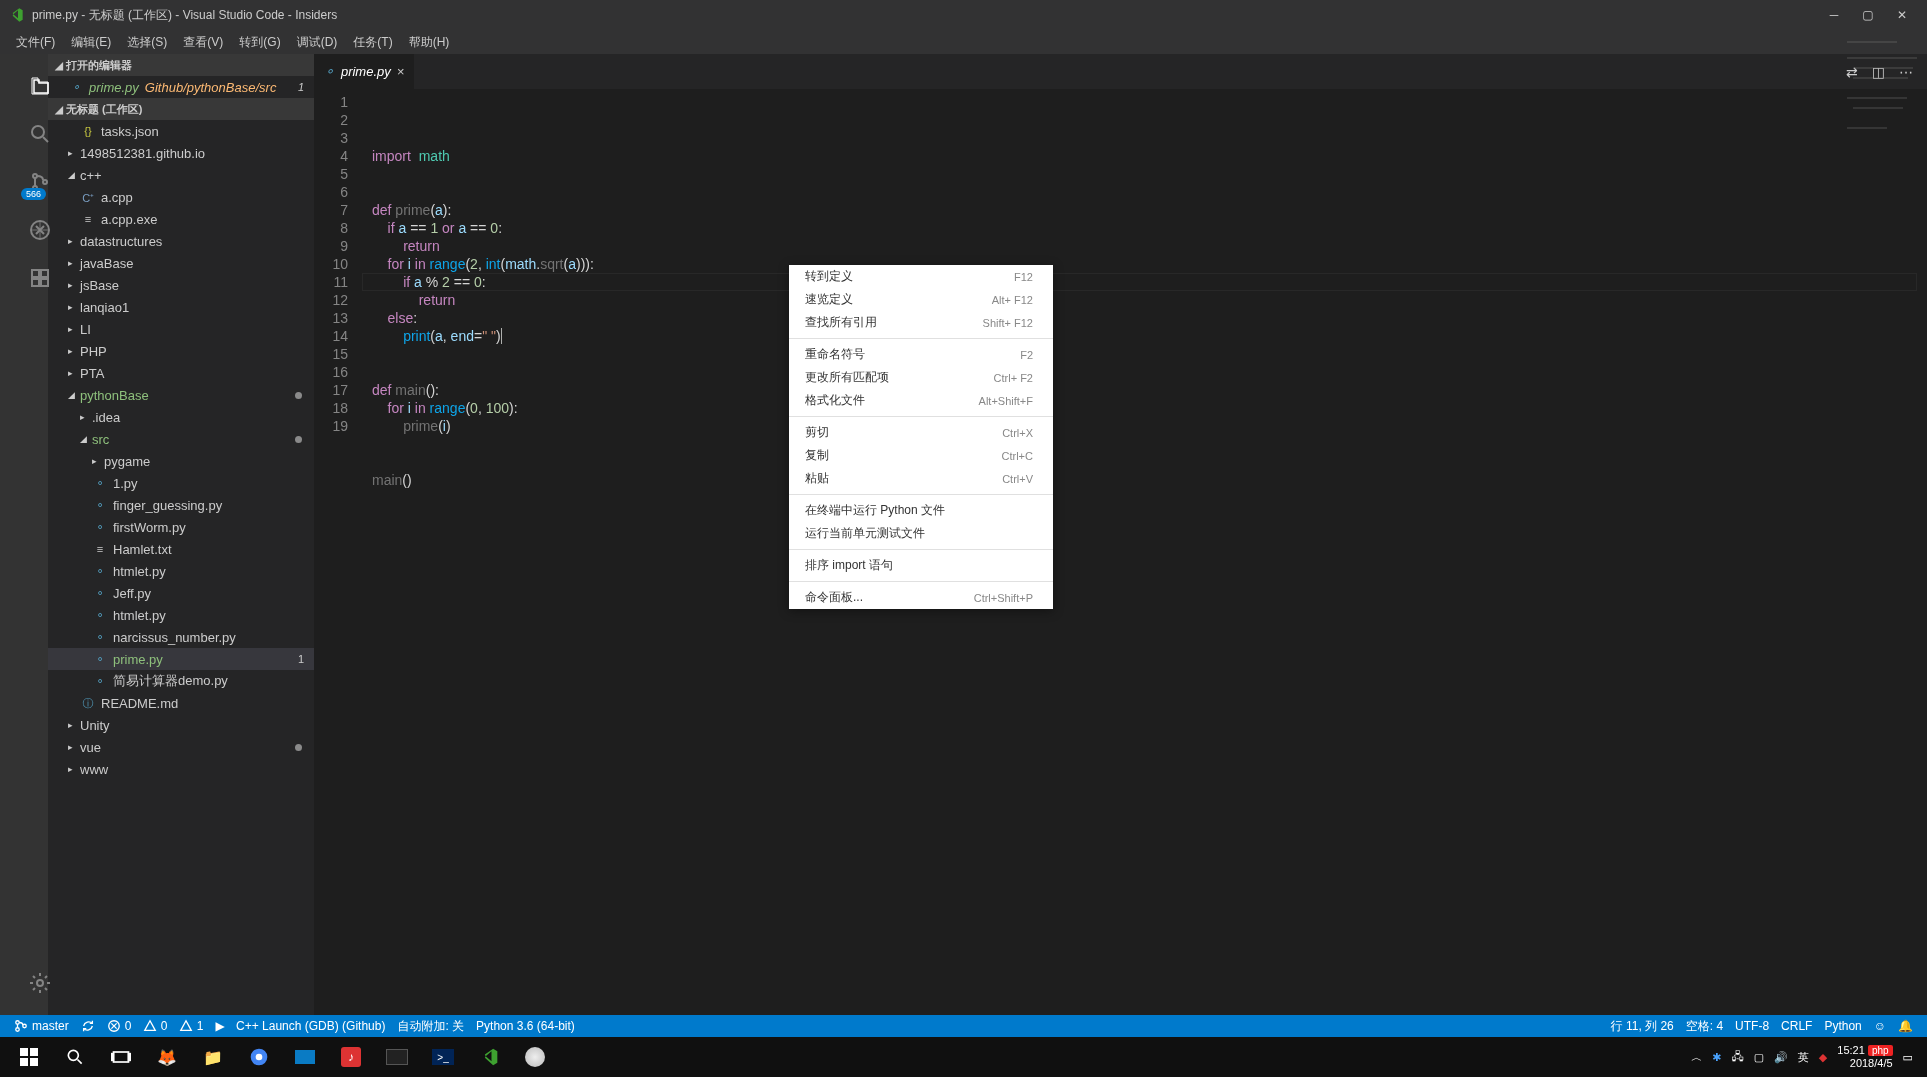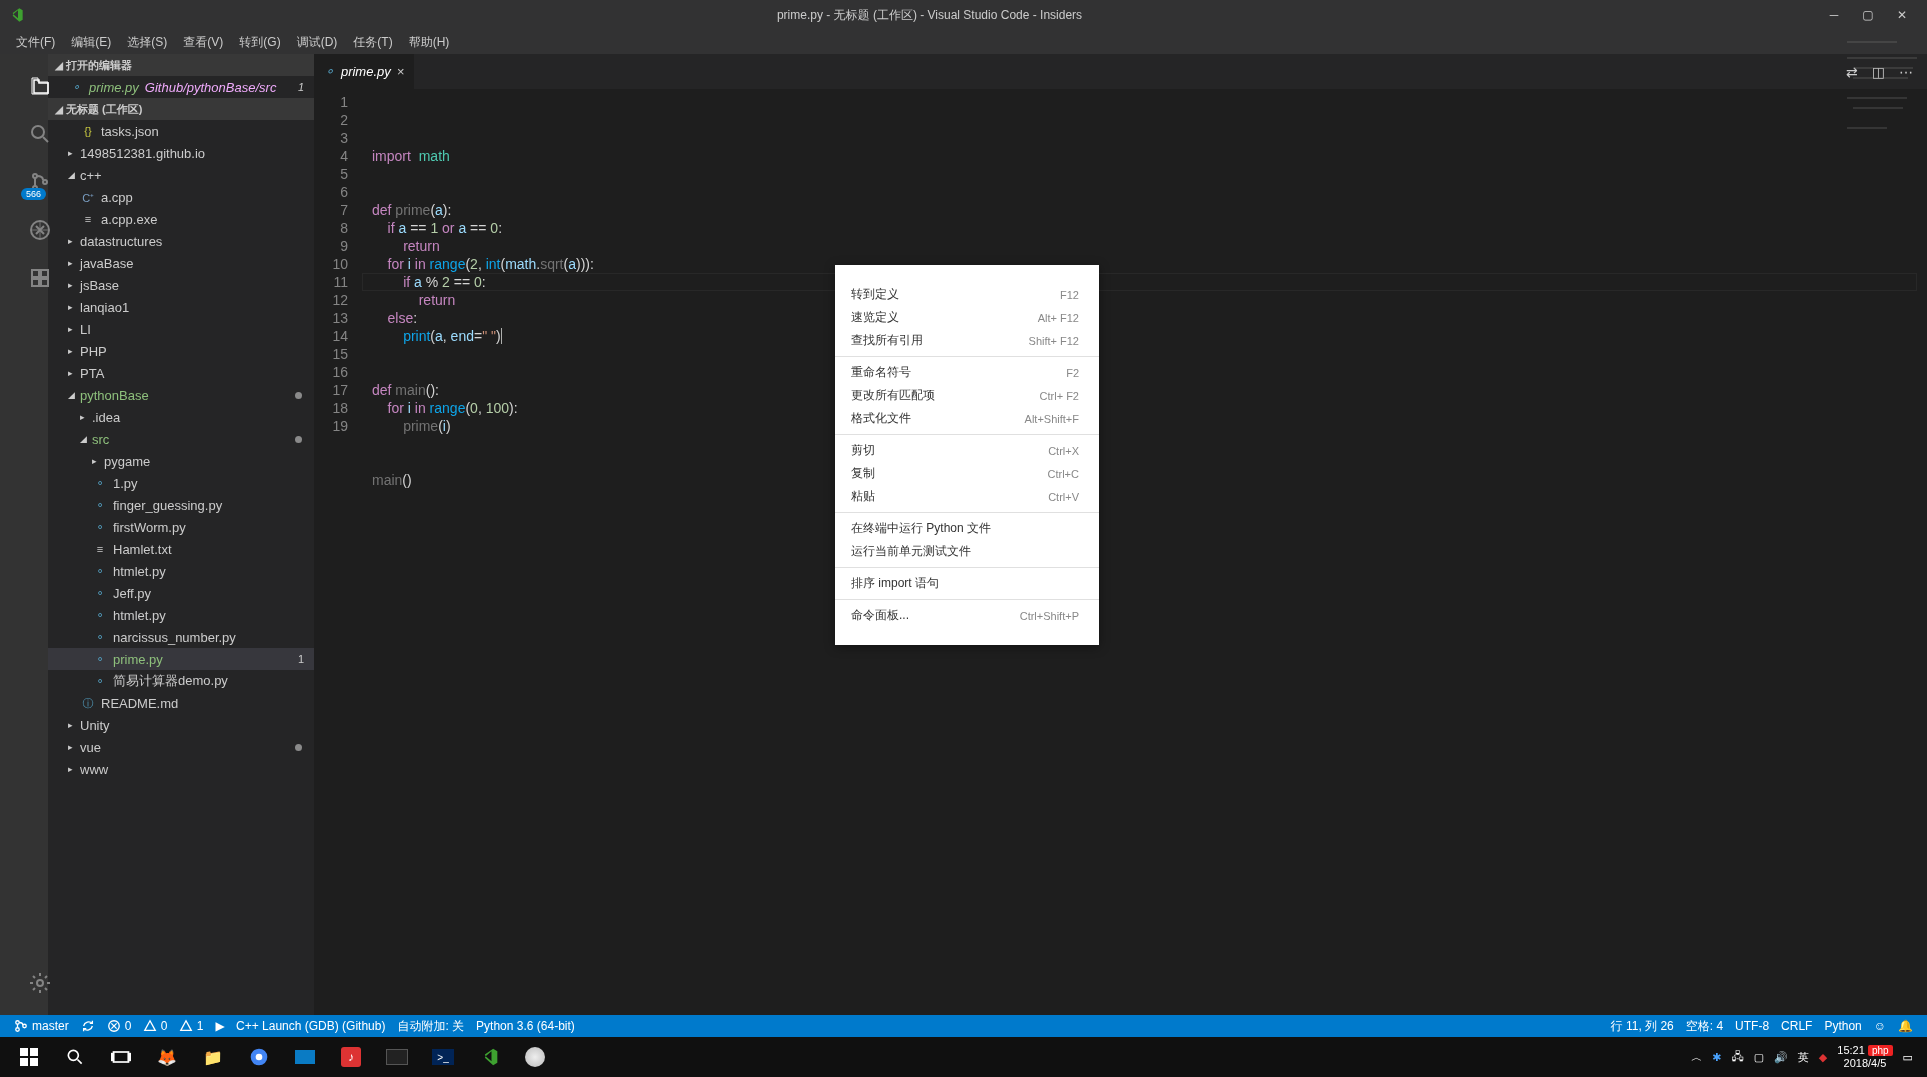--- a/index.html
+++ b/index.html
@@ -1,21 +1,21 @@
 <!DOCTYPE html>
 <html><head>
 <meta charset="utf-8">
 <style>
 * { margin:0; padding:0; box-sizing:border-box; font-family:"Segoe UI","Microsoft YaHei",sans-serif; }
 body { background:#1e1e1e; color:#ccc; width:1927px; height:1077px; overflow:hidden; position:relative; }
 
 
 .titlebar { height:30px; background:#323233; display:flex; align-items:center; padding:0 8px; font-size:12px; color:#ccc; }
 .titlebar .vsicon { width:16px; height:16px; margin-right:8px; color:#3ea130; }
-.titlebar .title { flex:1;text-align:center; }
+.titlebar .title { flex:1; }
 .titlebar .winctrl { display:flex; gap:20px; padding-right:10px; }
 .titlebar .winctrl span { width:14px; text-align:center; cursor:pointer; color:#ccc; }
 
 
 .menubar { height:24px; background:#323233; display:flex; align-items:center; padding-left:8px; font-size:12px; }
 .menubar span { padding:2px 8px; cursor:pointer; }
 
 
 .mainrow { display:flex; height:calc(100% - 30px - 24px - 22px - 40px); }
 
@@ -33,21 +33,21 @@
 .sidebar .sechead { height:22px; background:#383838; display:flex; align-items:center; padding-left:4px; font-size:11px; font-weight:600; cursor:pointer; }
 .sidebar .sechead .chev { width:14px; display:inline-block; text-align:center; font-size:10px; }
 .sidebar .row { height:22px; display:flex; align-items:center; padding-left:8px; cursor:pointer; position:relative; }
 .sidebar .row.sel { background:#37373d; }
 .sidebar .row .ic { width:16px; display:inline-flex; justify-content:center; margin-right:5px; font-size:11px; }
 .sidebar .row .chev { width:12px; display:inline-block; font-size:9px; color:#ccc; }
 .sidebar .indent1 { padding-left:20px; }
 .sidebar .indent2 { padding-left:32px; }
 .sidebar .indent3 { padding-left:44px; }
 .sidebar .openEditor { color:#8ec07c; font-style:italic; }
-.sidebar .openEditor .path { color:#f0abfc; margin-left:6px; }
+.sidebar .openEditor .path { color:#fdba74; margin-left:6px; }
 .sidebar .num { position:absolute; right:10px; color:#ccc; font-size:11px; }
 .sidebar .dot { position:absolute; right:12px; width:7px; height:7px; border-radius:50%; background:#8a8a8a; }
 .sidebar .green { color:#8ec07c; }
 .sidebar .pyic { color:#519aba; }
 .sidebar .cppic{ color:#7a9ec2; }
 .sidebar .jsonic{ color:#cbcb41; }
 .sidebar .txtic{ color:#ccc; }
 .sidebar .mdic { color:#519aba; }
 
 
@@ -76,37 +76,37 @@
 .minimap { position:absolute; right:0; top:35px; width:90px; height:200px; opacity:.22; background:
   linear-gradient(#888,#888) 10px 6px/50px 2px no-repeat,
   linear-gradient(#888,#888) 10px 22px/70px 2px no-repeat,
   linear-gradient(#888,#888) 16px 32px/60px 2px no-repeat,
   linear-gradient(#888,#888) 16px 42px/55px 2px no-repeat,
   linear-gradient(#888,#888) 10px 62px/60px 2px no-repeat,
   linear-gradient(#888,#888) 16px 72px/50px 2px no-repeat,
   linear-gradient(#888,#888) 10px 92px/40px 2px no-repeat; }
 
 
-.ctxmenu { position:absolute; left:835px; top:265px; width:264px; background:#fff; color:#333; box-shadow:0 2px 10px rgba(0,0,0,.4); font-size:12px; padding:18px 0; z-index:100; }
+.ctxmenu { position:absolute; left:789px; top:265px; width:264px; background:#fff; color:#333; box-shadow:0 2px 10px rgba(0,0,0,.4); font-size:12px; padding:0 0; z-index:100; }
 .ctxmenu .item { height:23px; display:flex; align-items:center; padding:0 20px 0 16px; cursor:pointer; }
 .ctxmenu .item .lbl { flex:1; }
 .ctxmenu .item .sc { color:#888; font-size:11px; }
 .ctxmenu .sep { height:1px; background:#e0e0e0; margin:4px 0; }
 
 
 .statusbar { height:22px; background:#007acc; color:#fff; display:flex; align-items:center; font-size:12px; padding:0 8px; }
 .statusbar .grp { display:flex; align-items:center; gap:4px; padding:0 6px; cursor:pointer; height:100%; }
 .statusbar .spacer { flex:1; }
 .statusbar svg { width:14px; height:14px; }
 
 
 .taskbar { height:40px; background:#101010; display:flex; align-items:center; padding:0 6px; }
 .taskbar .tbtn { width:46px; height:40px; display:flex; align-items:center; justify-content:center; cursor:pointer; color:#fff; }
 .taskbar .tray { margin-left:auto; display:flex; align-items:center; gap:10px; color:#fff; font-size:11px; padding-right:8px; }
-.taskbar .clock { text-align:center; line-height:13px; }
+.taskbar .clock { text-align:right; line-height:13px; }
 .phpbadge { background:#e22; color:#fff; font-size:10px; padding:0 4px; border-radius:2px; }
 </style>
 </head>
 <body>
 
 <div class="titlebar">
   <svg class="vsicon" viewBox="0 0 24 24">
       <path fill="currentColor" d="M17 2l5 3v14l-5 3-10-9 1-2 7 6V5l-7 6-1-2z"></path>
     </svg>
   <span class="title">prime.py - 无标题 (工作区) - Visual Studio Code - Insiders</span>

